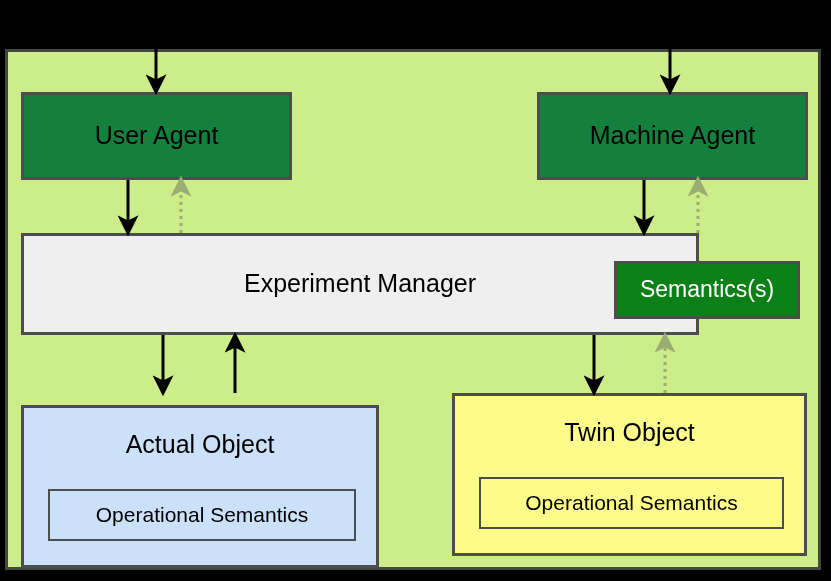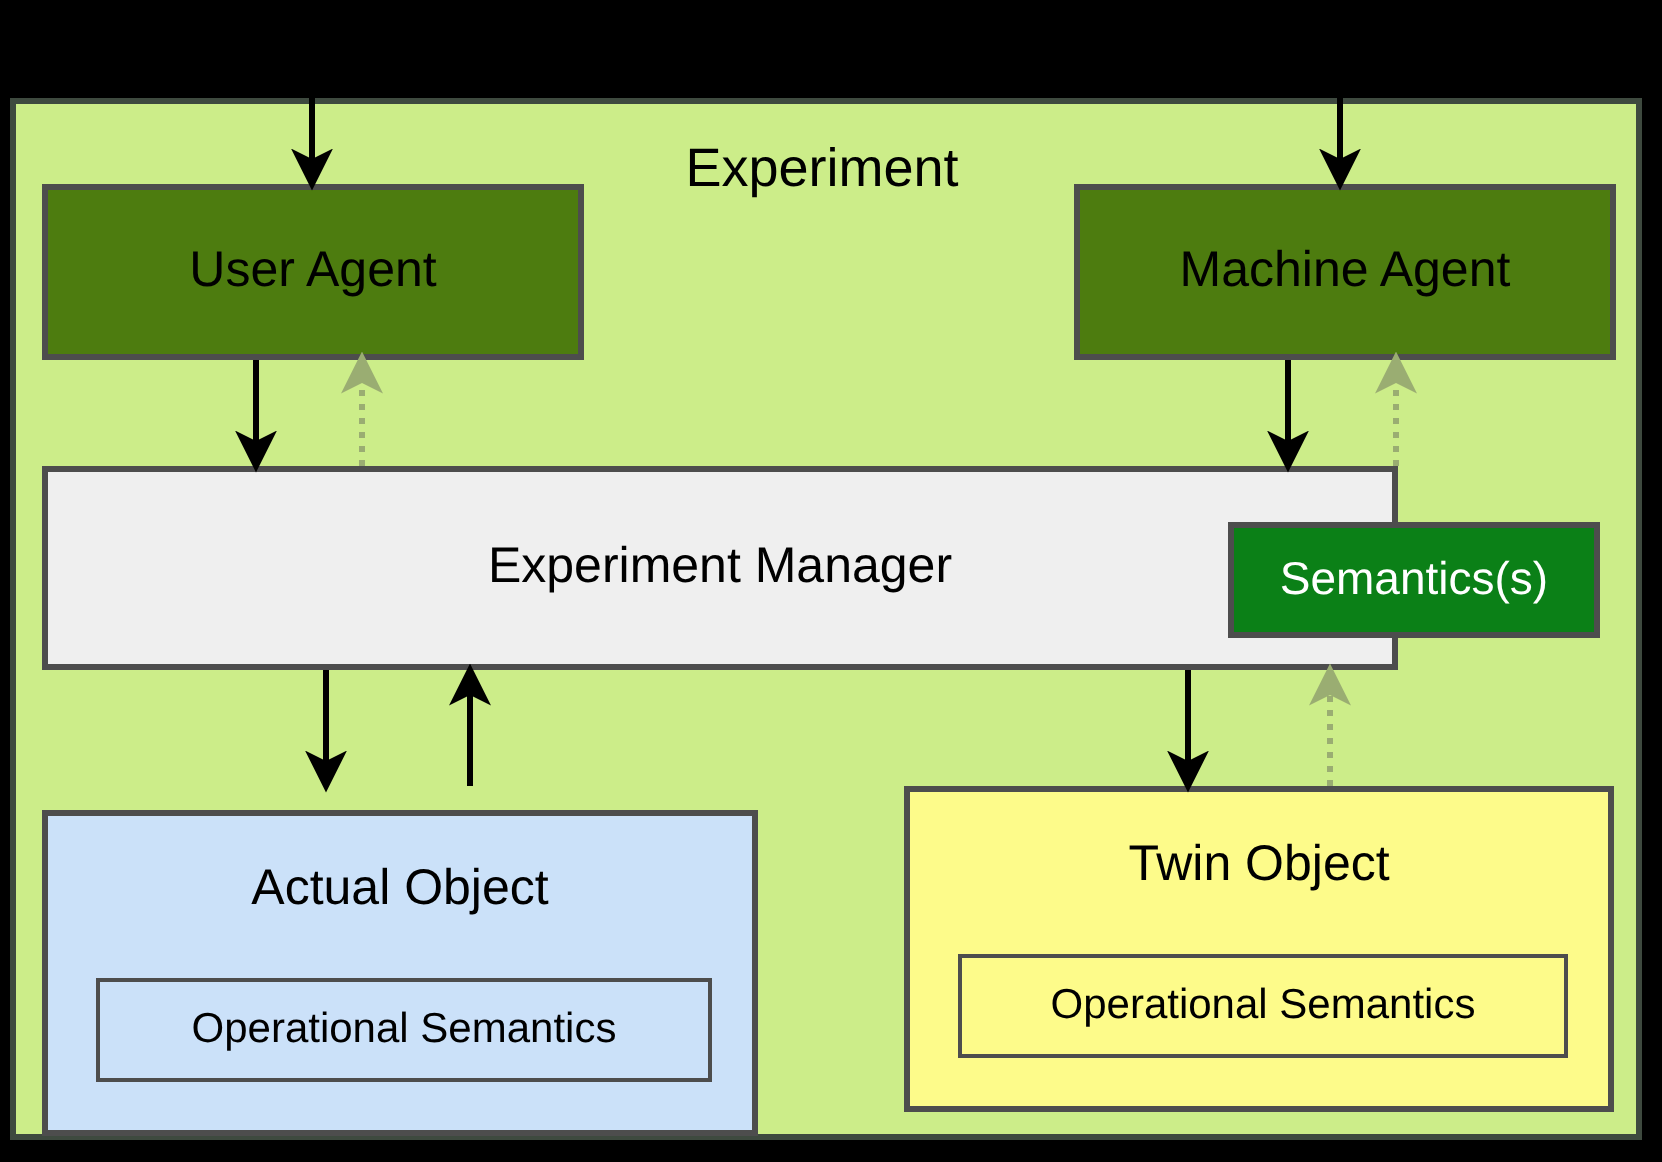--- a/index.html
+++ b/index.html
@@ -44,21 +44,21 @@
     width: 222px;
     height: 36px;
     font-size: 27px;
     color: #000000;
     display: flex;
     align-items: center;
     justify-content: center;
   }
   
   .agent-box {
-    background: #4d7c0f;
+    background: #15803d;
     border: 3px solid #4d4d4d;
     font-size: 25px;
   }
   #user-agent {
     left: 21px;
     top: 92px;
     width: 271px;
     height: 88px;
   }
   #machine-agent {
@@ -156,21 +156,20 @@
     pointer-events: none;
   }
 </style>
 </head>
 <body>
 
 <div id="canvas">
 
   <div class="node" id="experiment-container"></div>
 
-  <div id="experiment-title">Experiment</div>
 
   <div class="node agent-box" id="user-agent">
     <span>User Agent</span>
   </div>
 
   <div class="node agent-box" id="machine-agent">
     <span>Machine Agent</span>
   </div>
 
   <div class="node" id="experiment-manager">

